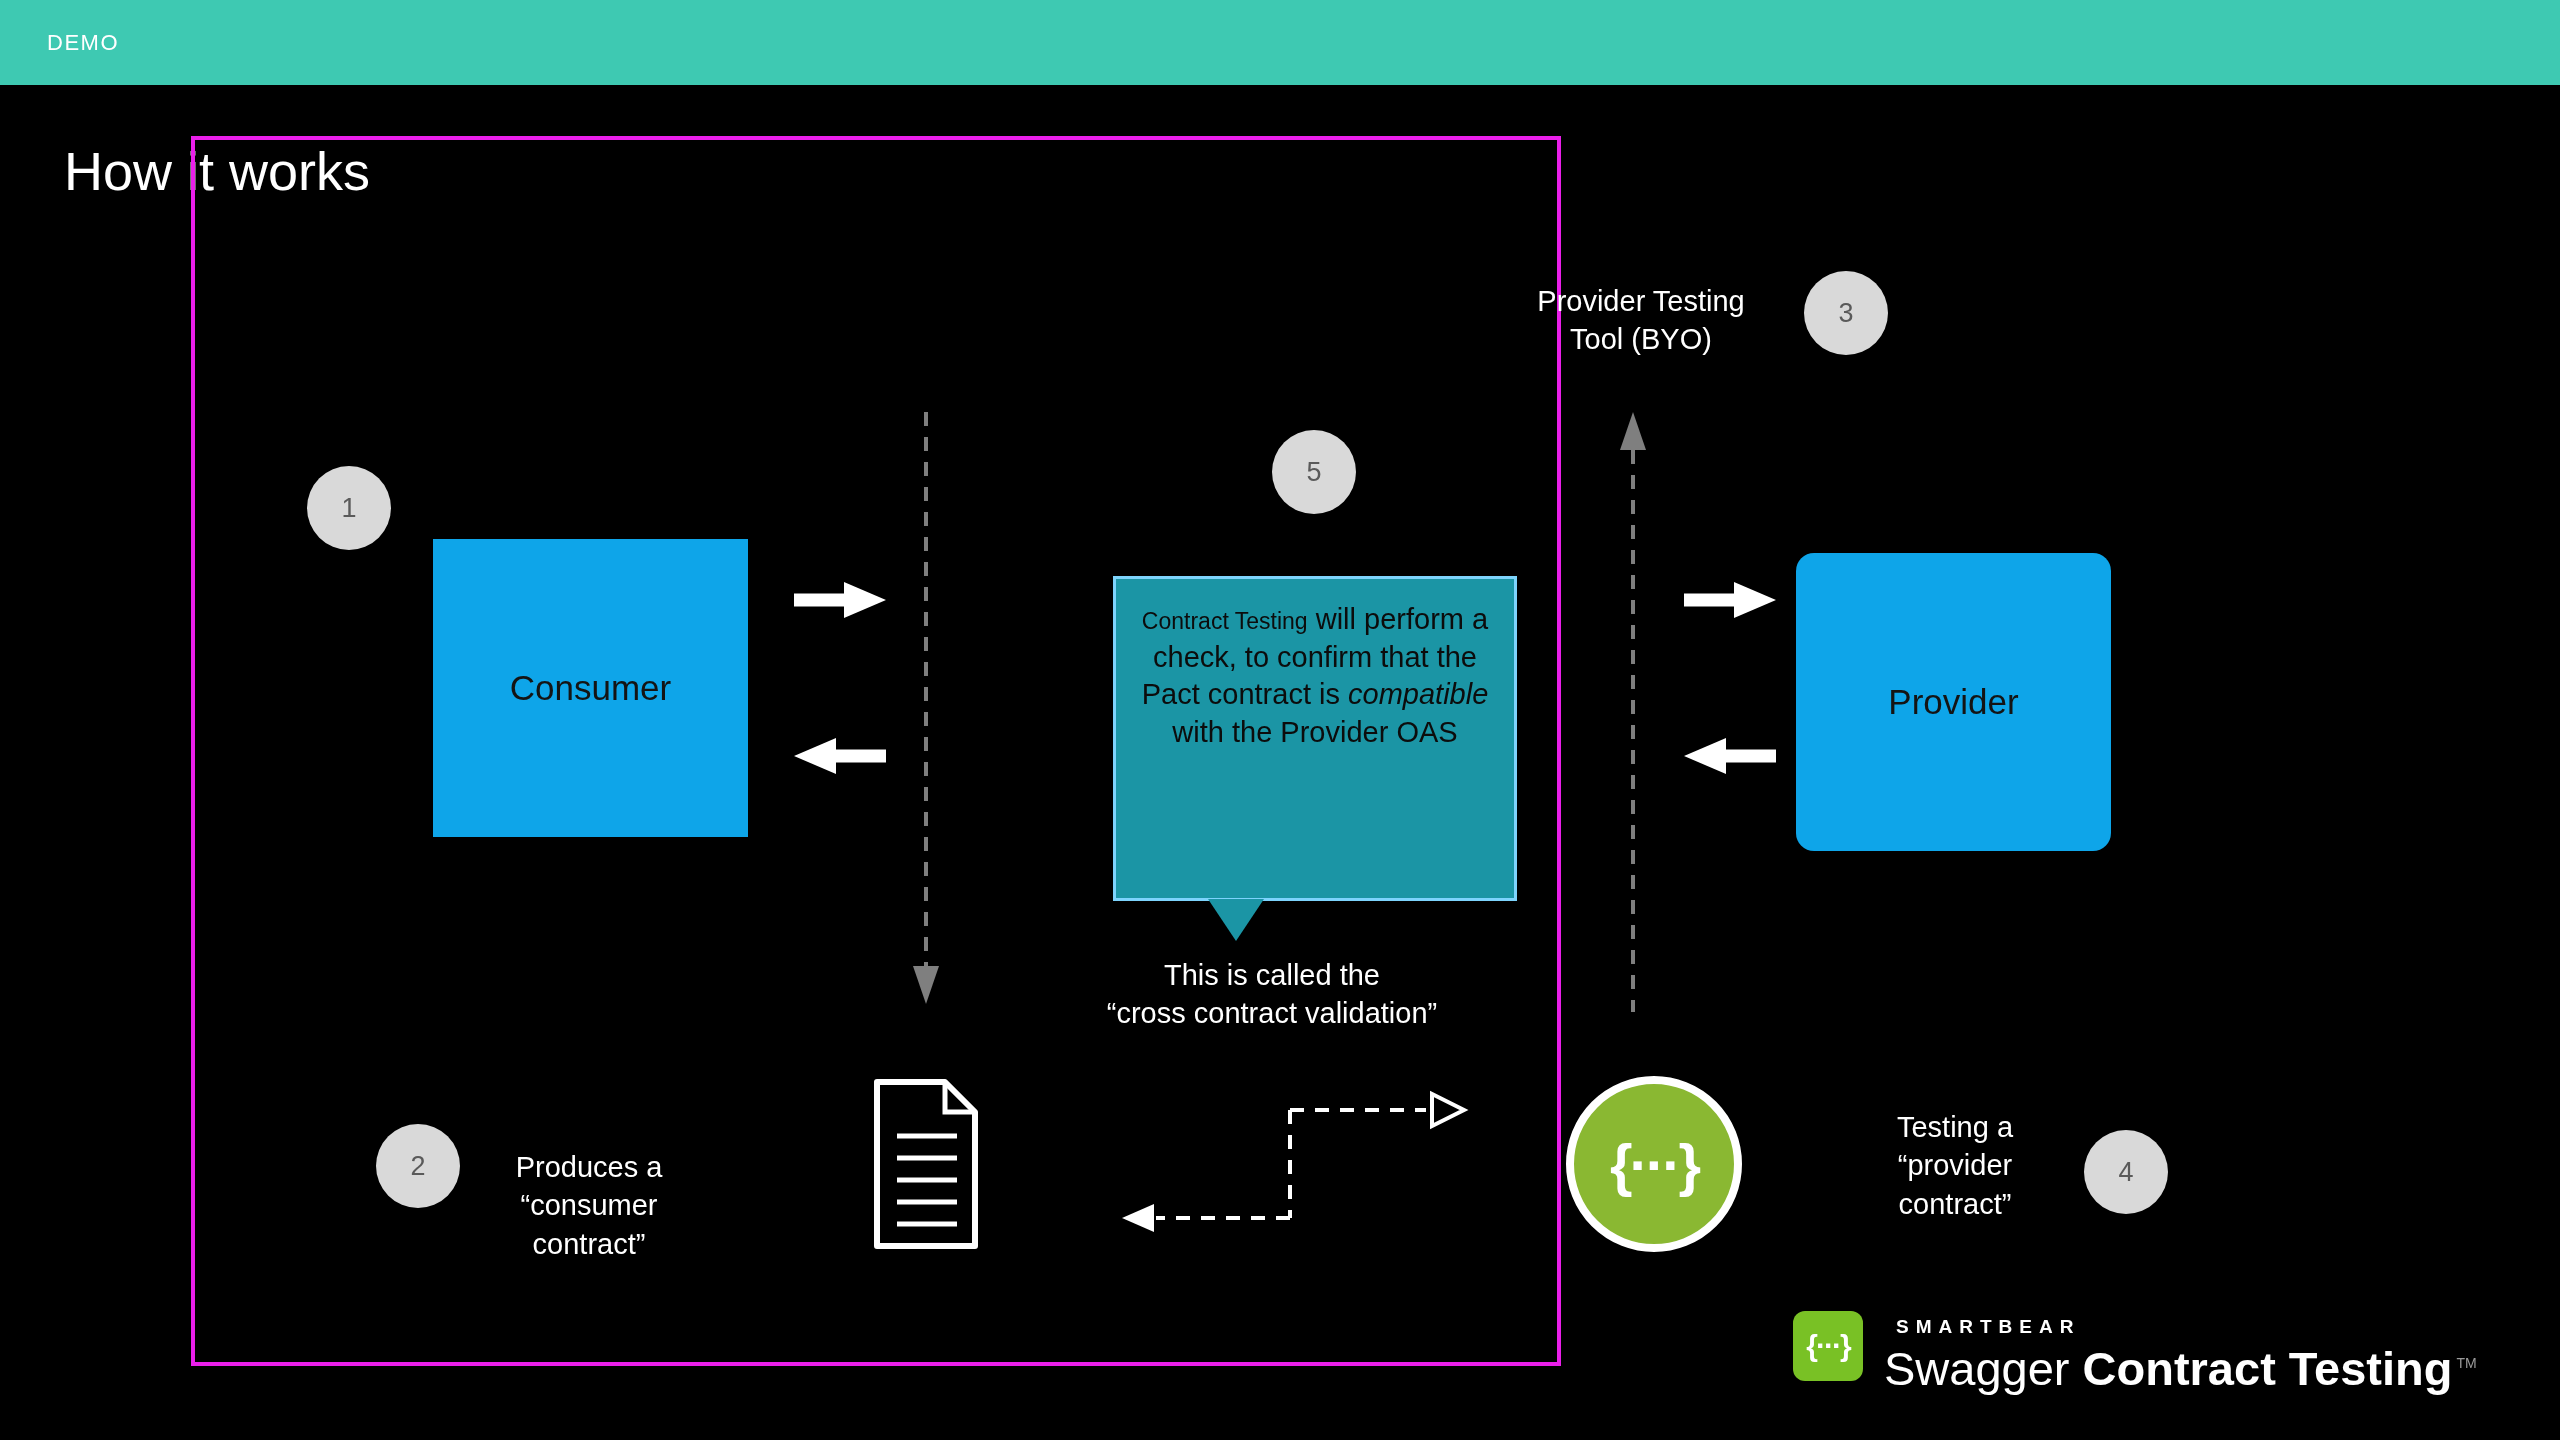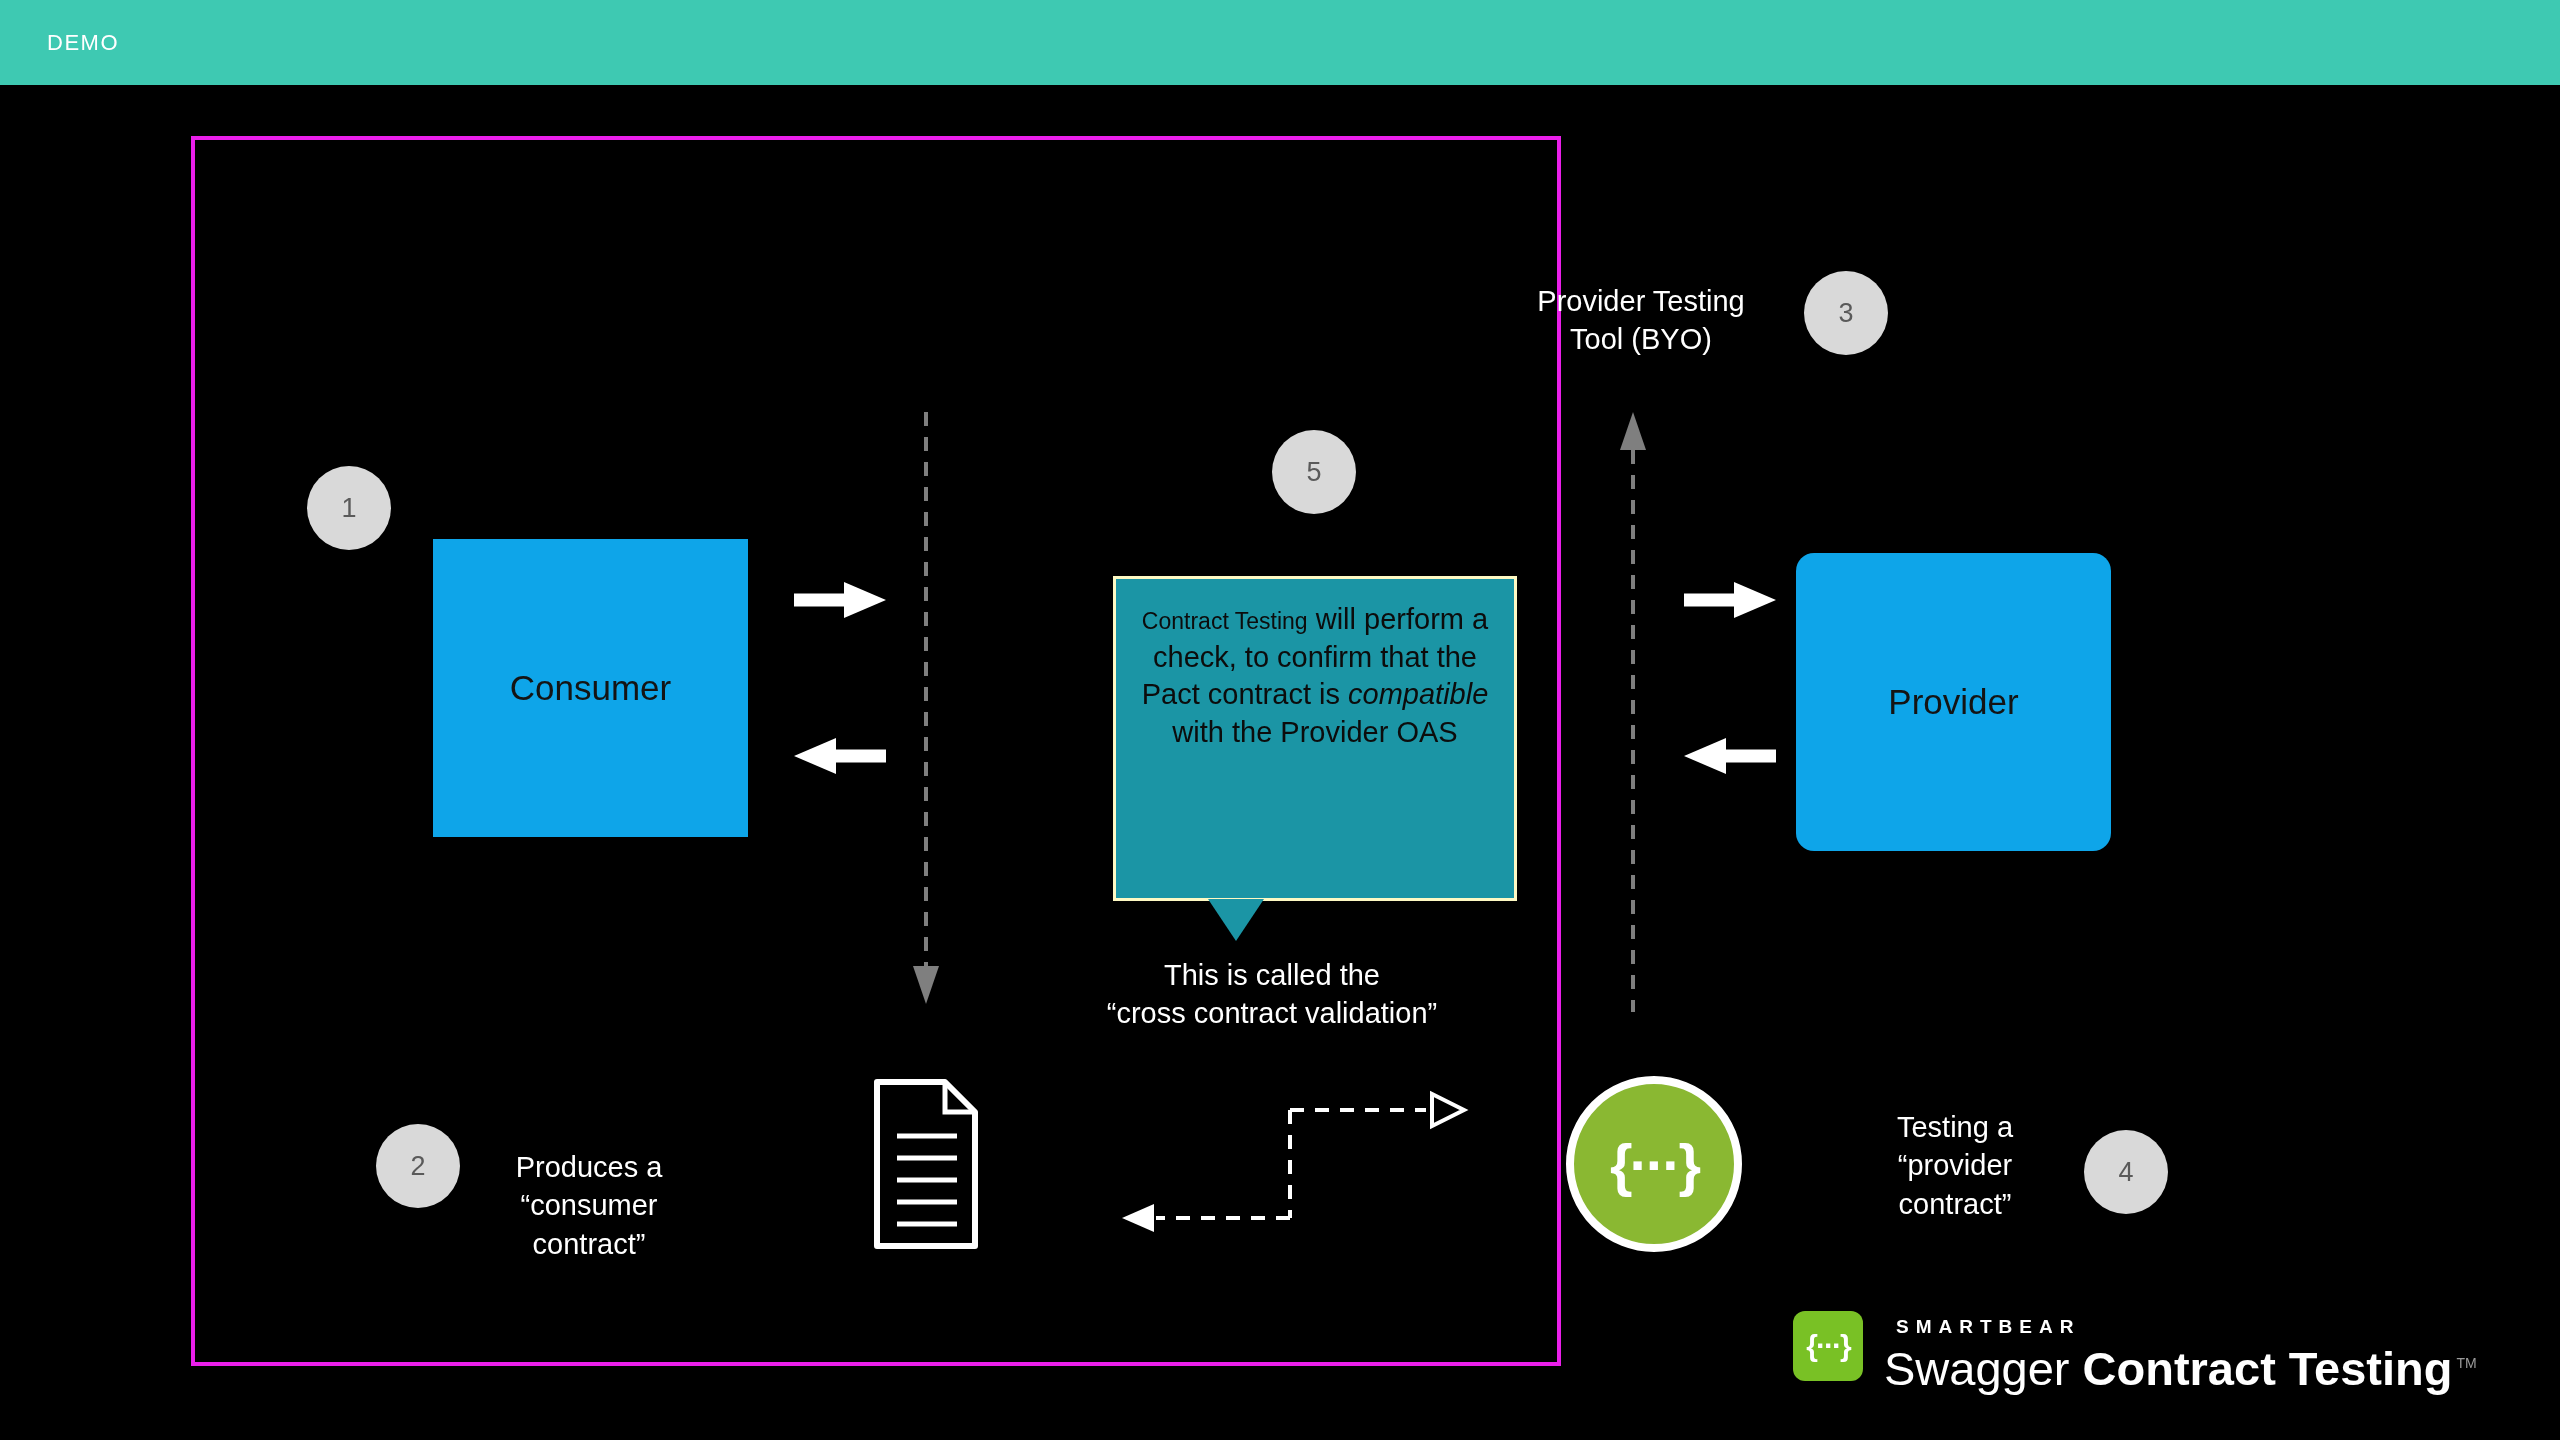--- a/index.html
+++ b/index.html
@@ -35,21 +35,21 @@
   
   .badge{width:84px;height:84px;border-radius:50%;background:#D9D9D9;color:#5a5a5a;
          display:flex;align-items:center;justify-content:center;font-size:27px;font-weight:500;}
   .badge-1{left:307px;top:466px;}
   .badge-2{left:376px;top:1124px;}
   .badge-3{left:1804px;top:271px;}
   .badge-4{left:2084px;top:1130px;}
   .badge-5{left:1272px;top:430px;}
 
   
-  .callout{left:1113px;top:576px;width:404px;height:325px;background:#1B95A5;border:3px solid #fef9c3;
+  .callout{left:1113px;top:576px;width:404px;height:325px;background:#1B95A5;border:3px solid #7dd3fc;
            box-sizing:border-box;padding:22px 16px;color:#0c0c0c;font-size:29px;line-height:1.3;
            text-align:center;}
   .callout .lead{font-size:23px;}
   .callout-pointer{left:1208px;top:899px;width:0;height:0;
            border-left:28px solid transparent;border-right:28px solid transparent;
            border-top:42px solid #1B95A5;}
 
   
   .swagger-circle{left:1566px;top:1076px;width:176px;height:176px;border-radius:50%;
            background:#8AB832;border:8px solid #fff;box-sizing:border-box;
@@ -67,20 +67,21 @@
 </style>
 </head>
 <body>
 
 <div class="stage">
 
   <div class="abs banner">
     <div class="abs banner-label">DEMO</div>
   </div>
 
+  <div class="abs slide-title">How it works</div>
 
   <div class="abs hl-rect"></div>
 
 
   <div class="abs lbl lbl-tool">
     <span>Provider Testing</span>
     <span>Tool (BYO)</span>
   </div>
 
   <div class="abs badge badge-1">

